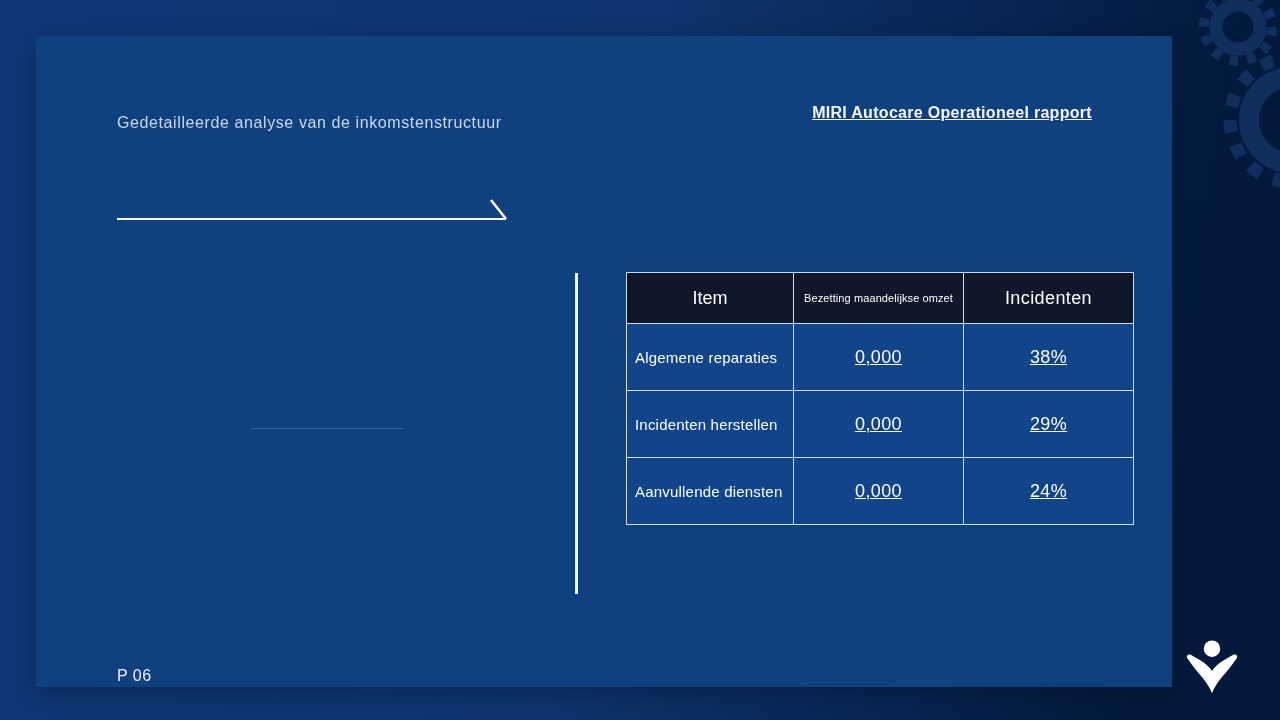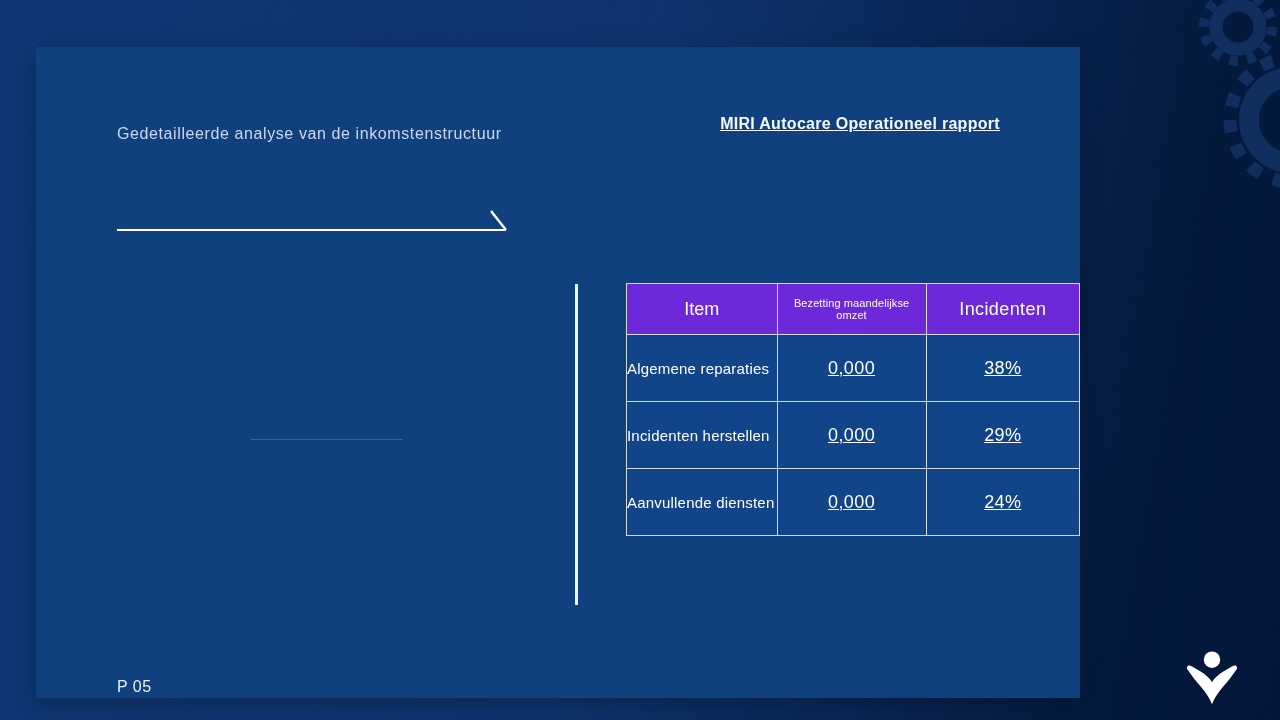--- a/index.html
+++ b/index.html
@@ -18,22 +18,22 @@
   .corner-gears {
     position: absolute;
     top: 0;
     right: 0;
     width: 140px;
     height: 240px;
   }
   .panel {
     position: absolute;
     left: 36px;
-    top: 47px;
-    width: 1044px;
+    top: 36px;
+    width: 1136px;
     height: 651px;
     background: #10417e;
     box-shadow: 0 6px 22px rgba(0,0,0,0.25);
   }
   .subtitle {
     position: absolute;
     left: 81px;
     top: 78px;
     font-size: 16px;
     letter-spacing: 0.6px;
@@ -88,36 +88,36 @@
     top: 236px;
     border-collapse: collapse;
     table-layout: fixed;
   }
   .data-table th, .data-table td {
     border: 1px solid #d4dae2;
     color: #ffffff;
     overflow: hidden;
   }
   .data-table th {
-    background: #6d28d9;
+    background: #0f172a;
     height: 51px;
     font-weight: 400;
     text-align: center;
   }
   .data-table td {
     background: #114489;
     height: 67px;
   }
   .col-item      { width: 167px; font-size: 18px; }
   .col-omzet     { width: 170px; font-size: 11px; letter-spacing: 0.1px; }
   .col-bezetting { width: 170px; font-size: 18px; letter-spacing: 0.4px; }
   .cell-item {
     font-size: 15px;
     text-align: left;
-    padding-left: 0;
+    padding-left: 8px;
     color: #eaf1fa;
     letter-spacing: 0.2px;
   }
   .cell-value {
     font-size: 18px;
     text-align: center;
     letter-spacing: 0.4px;
     text-decoration: underline;
   }
   .page-number {
@@ -187,21 +187,21 @@
           <td class="cell-value">29%</td>
         </tr>
         <tr>
           <td class="cell-item">Aanvullende diensten</td>
           <td class="cell-value">0,000</td>
           <td class="cell-value">24%</td>
         </tr>
       </tbody>
     </table>
 
-    <div class="page-number">P 05</div>
+    <div class="page-number">P 06</div>
 
     <svg class="logo" viewBox="0 0 60 62" aria-hidden="true">
       <circle cx="30" cy="11" r="8.5" fill="#ffffff"></circle>
       <path d="M30 57 C25 44 13.5 35 4.5 21 C3 18.6 5.4 16 7.9 17.4 C16.5 22.3 25 26.5 30 34 C35 26.5 43.5 22.3 52.1 17.4 C54.6 16 57 18.6 55.5 21 C46.5 35 35 44 30 57 Z" fill="#ffffff"></path>
     </svg>
 
   </div>
 </div>
 
 </body></html>

